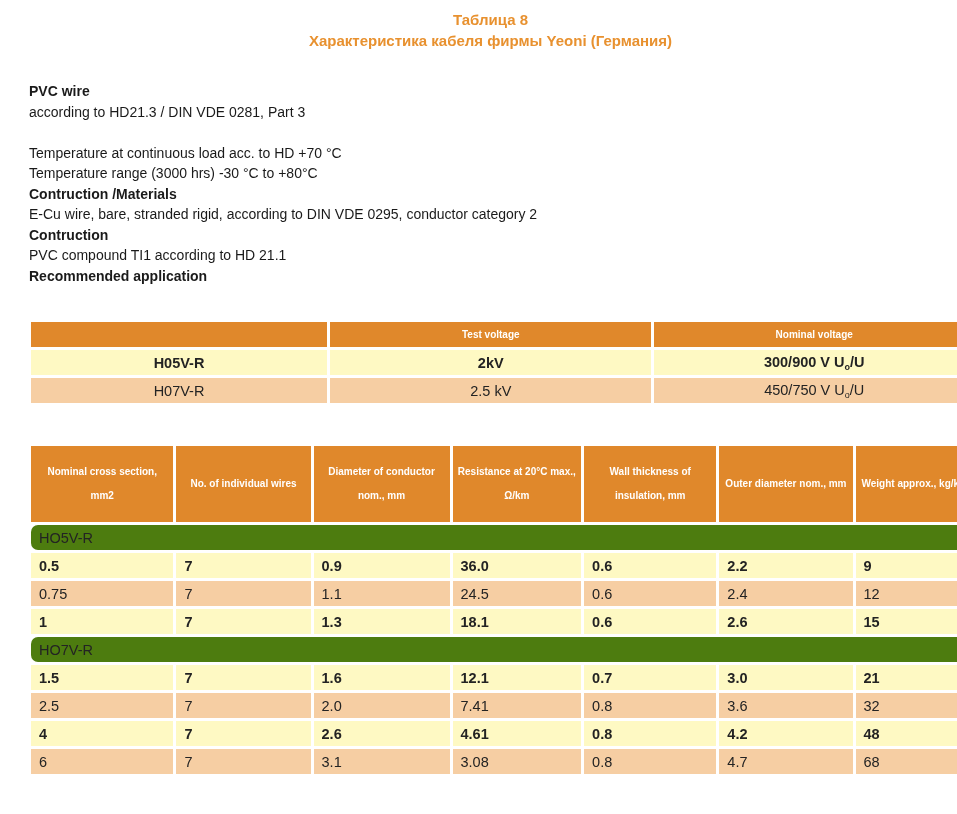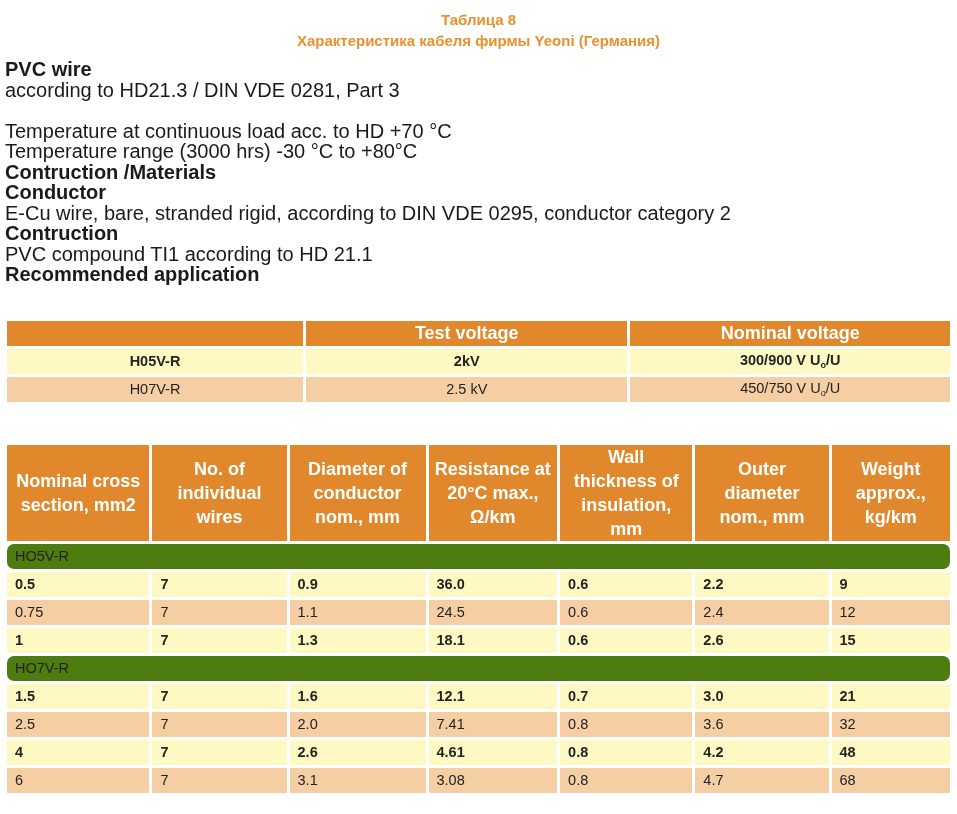--- a/index.html
+++ b/index.html
@@ -5,53 +5,54 @@
   * { box-sizing: border-box; margin: 0; padding: 0; }
   html, body { background: #ffffff; }
   .page {
     position: relative;
     width: 957px;
     height: 814px;
     overflow: hidden;
     background: #ffffff;
     font-family: "Liberation Sans", sans-serif;
     color: #1a1a1a;
+    padding-left: 24px;
   }
   
   .doc-title {
     padding-top: 9px;
     text-align: center;
     color: #e8912f;
     font-weight: bold;
     font-size: 15px;
     line-height: 21px;
   }
   
   .specs {
-    margin-top: 8px;
+    margin-top: 30px;
     padding-left: 5px;
-    font-size: 20px;
+    font-size: 14px;
     line-height: 20.5px;
   }
   .specs p { margin: 0; }
   .specs .b { font-weight: bold; }
   .spacer-line { height: 20.5px; }
   
   table {
     border-collapse: separate;
     border-spacing: 3px;
     margin-left: 4px;
     width: 949px;
     table-layout: fixed;
   }
   th {
     background: #e0882b;
     color: #ffffff;
     font-weight: bold;
-    font-size: 18px;
+    font-size: 10px;
     text-align: center;
     vertical-align: middle;
   }
   td { font-size: 14.5px; color: #232323; vertical-align: middle; }
   .r-light td { background: #fef9c3; font-weight: bold; }
   .r-dark td  { background: #f6cea3; }
   
   .t1 { margin-top: 33px; }
   .t1 th { height: 25px; }
   .t1 td { height: 25px; text-align: center; }
@@ -72,21 +73,20 @@
     <div>Характеристика кабеля фирмы Yeoni (Германия)</div>
   </div>
 
   <div class="specs">
     <p class="b">PVC wire</p>
     <p>according to HD21.3 / DIN VDE 0281, Part 3</p>
     <div class="spacer-line"></div>
     <p>Temperature at continuous load acc. to HD +70 °C</p>
     <p>Temperature range (3000 hrs) -30 °C to +80°C</p>
     <p class="b">Contruction /Materials</p>
-    <p class="b">Conductor</p>
     <p>E-Cu wire, bare, stranded rigid, according to DIN VDE 0295, conductor category 2</p>
     <p class="b">Contruction</p>
     <p>PVC compound TI1 according to HD 21.1</p>
     <p class="b">Recommended application</p>
   </div>
 
   <table class="t1">
     <colgroup>
       <col style="width:31.6%">
         <col style="width:34.3%">

